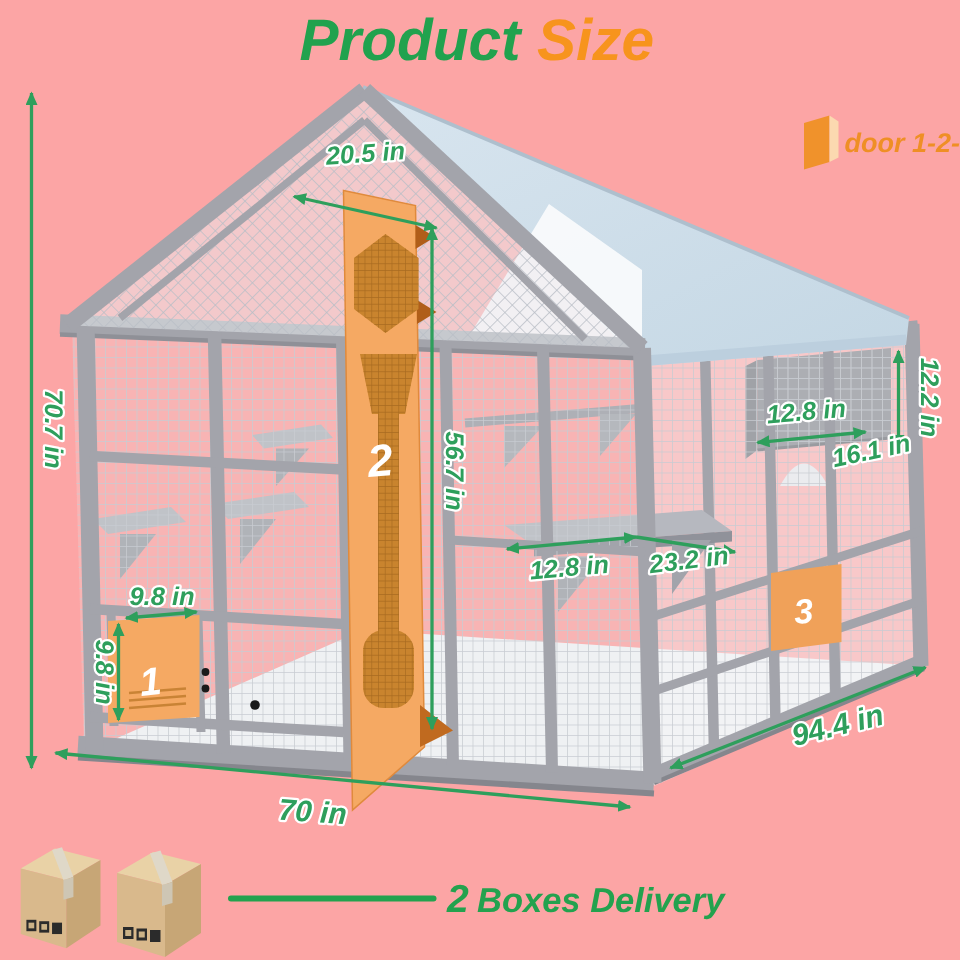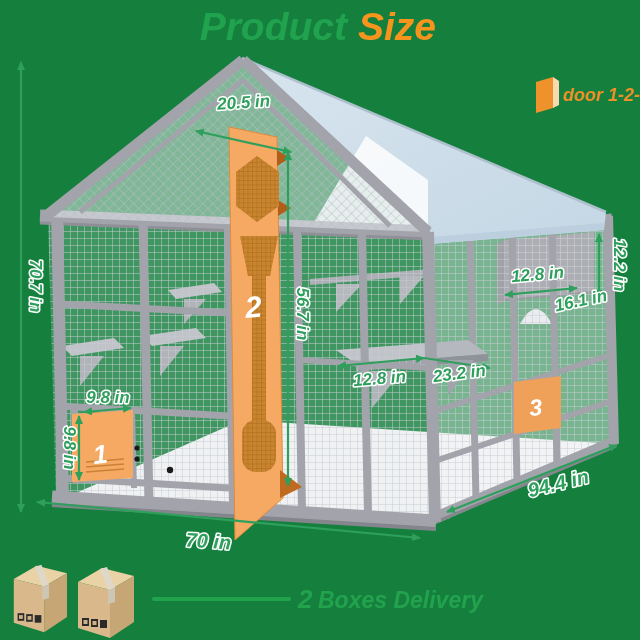--- a/index.html
+++ b/index.html
@@ -1,16 +1,16 @@
 <!DOCTYPE html>
 <html><head>
 <meta charset="utf-8">
 <style>
   html,body{margin:0;padding:0;background:#fff;}
-  #stage{position:relative;width:640px;height:640px;background:#15803d;overflow:hidden;
+  #stage{position:relative;width:640px;height:640px;background:#fca5a5;overflow:hidden;
          font-family:"Liberation Sans",sans-serif;}
   svg{display:block;}
   text{font-family:"Liberation Sans",sans-serif;}
   .title-green{font-size:39px;font-weight:bold;font-style:italic;fill:#21A24E;}
   .title-orange{font-size:39px;font-weight:bold;font-style:italic;fill:#F7941D;}
   .dim{font-size:17px;font-weight:bold;font-style:italic;fill:#2E9F5C;
        paint-order:stroke;stroke:#ffffff;stroke-width:3px;stroke-linejoin:round;}
   .dim-big{font-size:20px;}
   .door-num{font-weight:bold;font-style:italic;fill:#ffffff;}
   .legend-t{font-size:18px;font-weight:bold;font-style:italic;fill:#EF8F25;}

